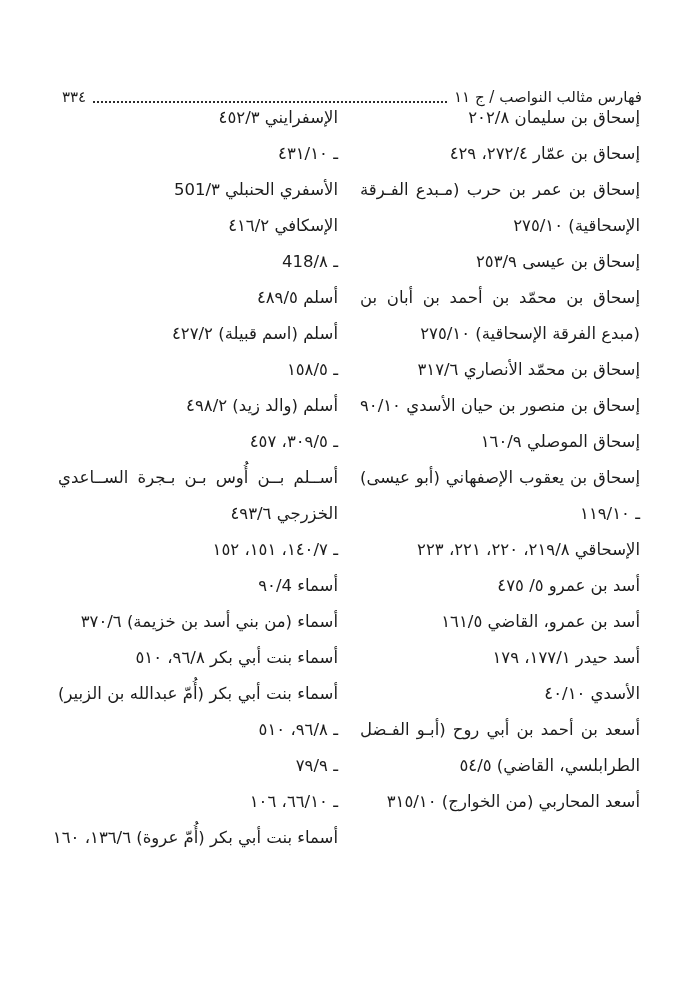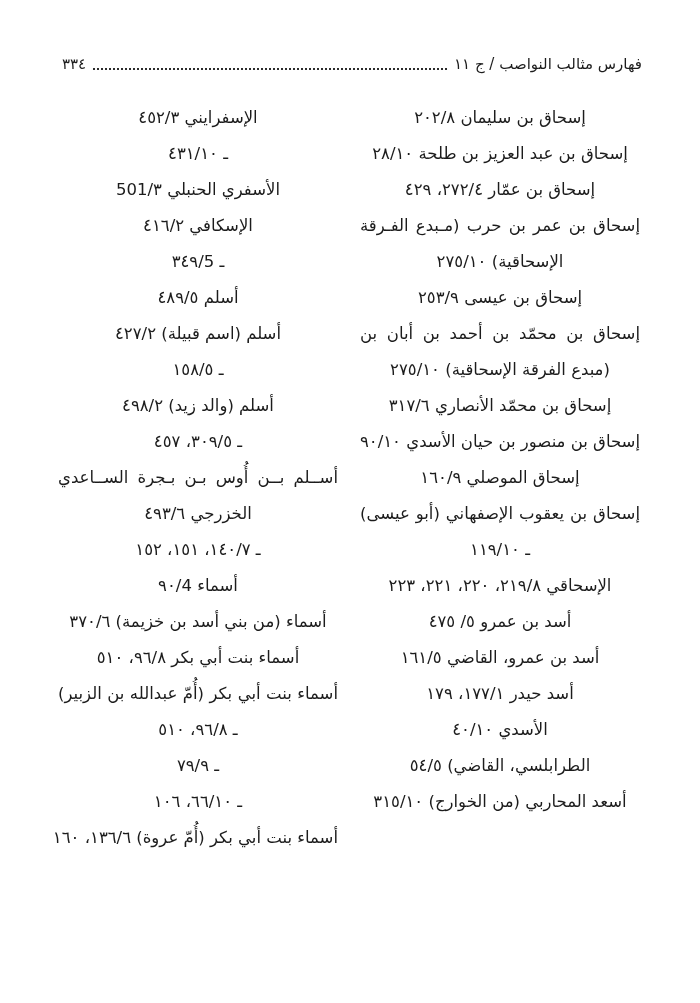--- a/index.html
+++ b/index.html
@@ -22,39 +22,39 @@
     top: 52px;
     left: 62px;
     right: 58px;
     display: flex;
     align-items: flex-end;
     direction: rtl;
     font-size: 15px;
     line-height: 24px;
     white-space: nowrap;
   }
-  .header .title { flex: 0 0 auto; }
+  .header .title { flex: 0 0 auto; margin-top: 33px; }
   .header .leader {
     flex: 1 1 auto;
     border-bottom: 2px dotted #2c2c2c;
     margin: 0 7px 6px 7px;
     min-width: 30px;
   }
   .header .pagenum { flex: 0 0 auto; letter-spacing: 1px; }
 
   
   .col {
     position: absolute;
     top: 100px;
   }
   .col-right { left: 360px; width: 280px; }
   .col-left  { left: 58px;  width: 280px; }
   .line {
     direction: rtl;
-    text-align: center;
+    text-align: right;
     white-space: nowrap;
     font-size: 16.5px;
     line-height: 36px;
     height: 36px;
   }
   .line.justify {
     white-space: normal;
     text-align: justify;
     text-align-last: justify;
     overflow: hidden;
@@ -66,47 +66,47 @@
 <div class="page">
 
   <div class="header">
     <span class="title">فهارس مثالب النواصب / ج ١١</span>
     <span class="leader"></span>
     <span class="pagenum">٣٣٤</span>
   </div>
 
   <div class="col col-right">
       <div class="line" dir="rtl">إسحاق بن سليمان ٢٠٢/٨</div>
-      <div class="line" dir="rtl">إسحاق بن عبد العزيز بن طلحة ٢٨/١٠</div>
       <div class="line" dir="rtl">إسحاق بن عمّار ٢٧٢/٤، ٤٢٩</div>
       <div class="line justify" dir="rtl">إسحاق بن عمر بن حرب (مـبدع الفـرقة</div>
       <div class="line" dir="rtl">الإسحاقية) ٢٧٥/١٠</div>
       <div class="line" dir="rtl">إسحاق بن عيسى ٢٥٣/٩</div>
       <div class="line justify" dir="rtl">إسحاق بن محمّد بن أحمد بن أبان بن مرار</div>
       <div class="line" dir="rtl">(مبدع الفرقة الإسحاقية) ٢٧٥/١٠</div>
       <div class="line" dir="rtl">إسحاق بن محمّد الأنصاري ٣١٧/٦</div>
       <div class="line" dir="rtl">إسحاق بن منصور بن حيان الأسدي ٩٠/١٠</div>
       <div class="line" dir="rtl">إسحاق الموصلي ١٦٠/٩</div>
       <div class="line justify" dir="rtl">إسحاق بن يعقوب الإصفهاني (أبو عيسى)</div>
       <div class="line" dir="rtl">ـ ١١٩/١٠</div>
       <div class="line" dir="rtl">الإسحاقي ٢١٩/٨، ٢٢٠، ٢٢١، ٢٢٣</div>
       <div class="line" dir="rtl">أسد بن عمرو ٥/ ٤٧٥</div>
       <div class="line" dir="rtl">أسد بن عمرو، القاضي ١٦١/٥</div>
       <div class="line" dir="rtl">أسد حيدر ١٧٧/١، ١٧٩</div>
       <div class="line" dir="rtl">الأسدي ٤٠/١٠</div>
+      <div class="line justify" dir="rtl">أسعد بن أحمد بن أبي روح (أبـو الفـضل</div>
       <div class="line" dir="rtl">الطرابلسي، القاضي) ٥٤/٥</div>
       <div class="line" dir="rtl">أسعد المحاربي (من الخوارج) ٣١٥/١٠</div>
     </div>
 
   <div class="col col-left">
       <div class="line" dir="rtl">الإسفرايني ٤٥٢/٣</div>
       <div class="line" dir="rtl">ـ ٤٣١/١٠</div>
       <div class="line" dir="rtl">الأسفري الحنبلي 501/٣</div>
       <div class="line" dir="rtl">الإسكافي ٤١٦/٢</div>
-      <div class="line" dir="rtl">ـ ٣٤٩/5</div>
+      <div class="line" dir="rtl">ـ 418/٨</div>
       <div class="line" dir="rtl">أسلم ٤٨٩/٥</div>
       <div class="line" dir="rtl">أسلم (اسم قبيلة) ٤٢٧/٢</div>
       <div class="line" dir="rtl">ـ ١٥٨/٥</div>
       <div class="line" dir="rtl">أسلم (والد زيد) ٤٩٨/٢</div>
       <div class="line" dir="rtl">ـ ٣٠٩/٥، ٤٥٧</div>
       <div class="line justify" dir="rtl">أســلم بــن أُوس بـن بـجرة الســاعدي</div>
       <div class="line" dir="rtl">الخزرجي ٤٩٣/٦</div>
       <div class="line" dir="rtl">ـ ١٤٠/٧، ١٥١، ١٥٢</div>
       <div class="line" dir="rtl">أسماء ٩٠/4</div>
       <div class="line" dir="rtl">أسماء (من بني أسد بن خزيمة) ٣٧٠/٦</div>

